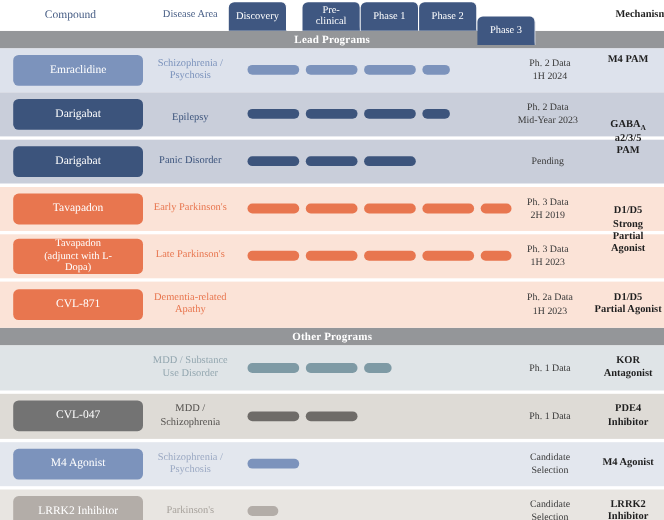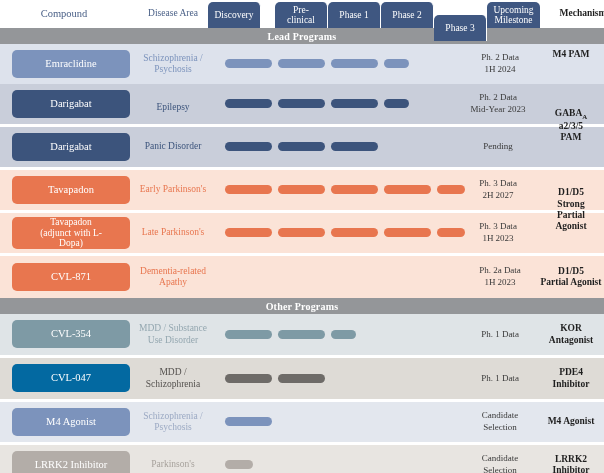--- a/index.html
+++ b/index.html
@@ -98,26 +98,20 @@
     </div>
     <div class="tab" style="left:328px;width:53px;">
       <span>Phase 1</span>
     </div>
     <div class="tab" style="left:381px;width:53px;">
       <span>Phase 2</span>
     </div>
     <div class="tab" style="left:434px;width:53px;margin-top:13px;">
       <span>Phase 3</span>
     </div>
-    <div class="tab" style="left:487px;width:53px;border-right:none;">
-      <div>
-        <div>Upcoming</div>
-        <div>Milestone</div>
-      </div>
-    </div>
 
     <div class="hcol mech">Mechanism</div>
   </div>
 
   <div class="section-band">
     <span>Lead Programs</span>
   </div>
 
   <div class="row" style="height:40px;background:#DDE2EC;">
     <div class="pill" style="top:6px;height:28px;background:#7C93BC;">
@@ -210,21 +204,21 @@
       <div class="bars">
         <div class="bar" style="left:3px;width:47px;top:15px;background:#E8764F;"></div>
         <div class="bar" style="left:56px;width:47px;top:15px;background:#E8764F;"></div>
         <div class="bar" style="left:109px;width:47px;top:15px;background:#E8764F;"></div>
         <div class="bar" style="left:162px;width:47px;top:15px;background:#E8764F;"></div>
         <div class="bar" style="left:215px;width:28px;top:15px;background:#E8764F;"></div>
       </div>
       <div class="milestone" style="top:0;height:40px;width:72px;">
         <div>
           <div>Ph. 3 Data</div>
-          <div>2H 2027</div>
+          <div>2H 2019</div>
         </div>
       </div>
     </div>
 
     <div style="height:3px;background:#ffffff;"></div>
 
     <div class="row" style="height:40px;background:#FBE3D7;">
       <div class="pill" style="top:4px;height:32px;background:#E8764F;font-size:9.5px;">
         <div>
           <div>Tavapadon</div>
@@ -284,23 +278,20 @@
         <div>Partial Agonist</div>
       </div>
     </div>
   </div>
 
   <div class="section-band">
     <span>Other Programs</span>
   </div>
 
   <div class="row" style="height:41px;background:#DFE4E7;">
-    <div class="pill" style="top:6px;height:28px;background:#7E9AA5;">
-      <span>CVL-354</span>
-    </div>
     <div class="disease" style="top:0;height:41px;color:#94A7B0;">
       <div>
         <div>MDD / Substance</div>
         <div>Use Disorder</div>
       </div>
     </div>
     <div class="bars">
       <div class="bar" style="left:3px;width:47px;top:16px;background:#7E9AA5;"></div>
       <div class="bar" style="left:56px;width:47px;top:16px;background:#7E9AA5;"></div>
       <div class="bar" style="left:109px;width:25px;top:16px;background:#7E9AA5;"></div>
@@ -312,21 +303,21 @@
       <div>
         <div>KOR</div>
         <div>Antagonist</div>
       </div>
     </div>
   </div>
 
   <div style="height:3px;background:#ffffff;"></div>
 
   <div class="row" style="height:41px;background:#DEDBD6;">
-    <div class="pill" style="top:6px;height:28px;background:#0369a1;">
+    <div class="pill" style="top:6px;height:28px;background:#737373;">
       <span>CVL-047</span>
     </div>
     <div class="disease" style="top:0;height:41px;color:#55524F;">
       <div>
         <div>MDD /</div>
         <div>Schizophrenia</div>
       </div>
     </div>
     <div class="bars">
       <div class="bar" style="left:3px;width:47px;top:16px;background:#6E6B68;"></div>

